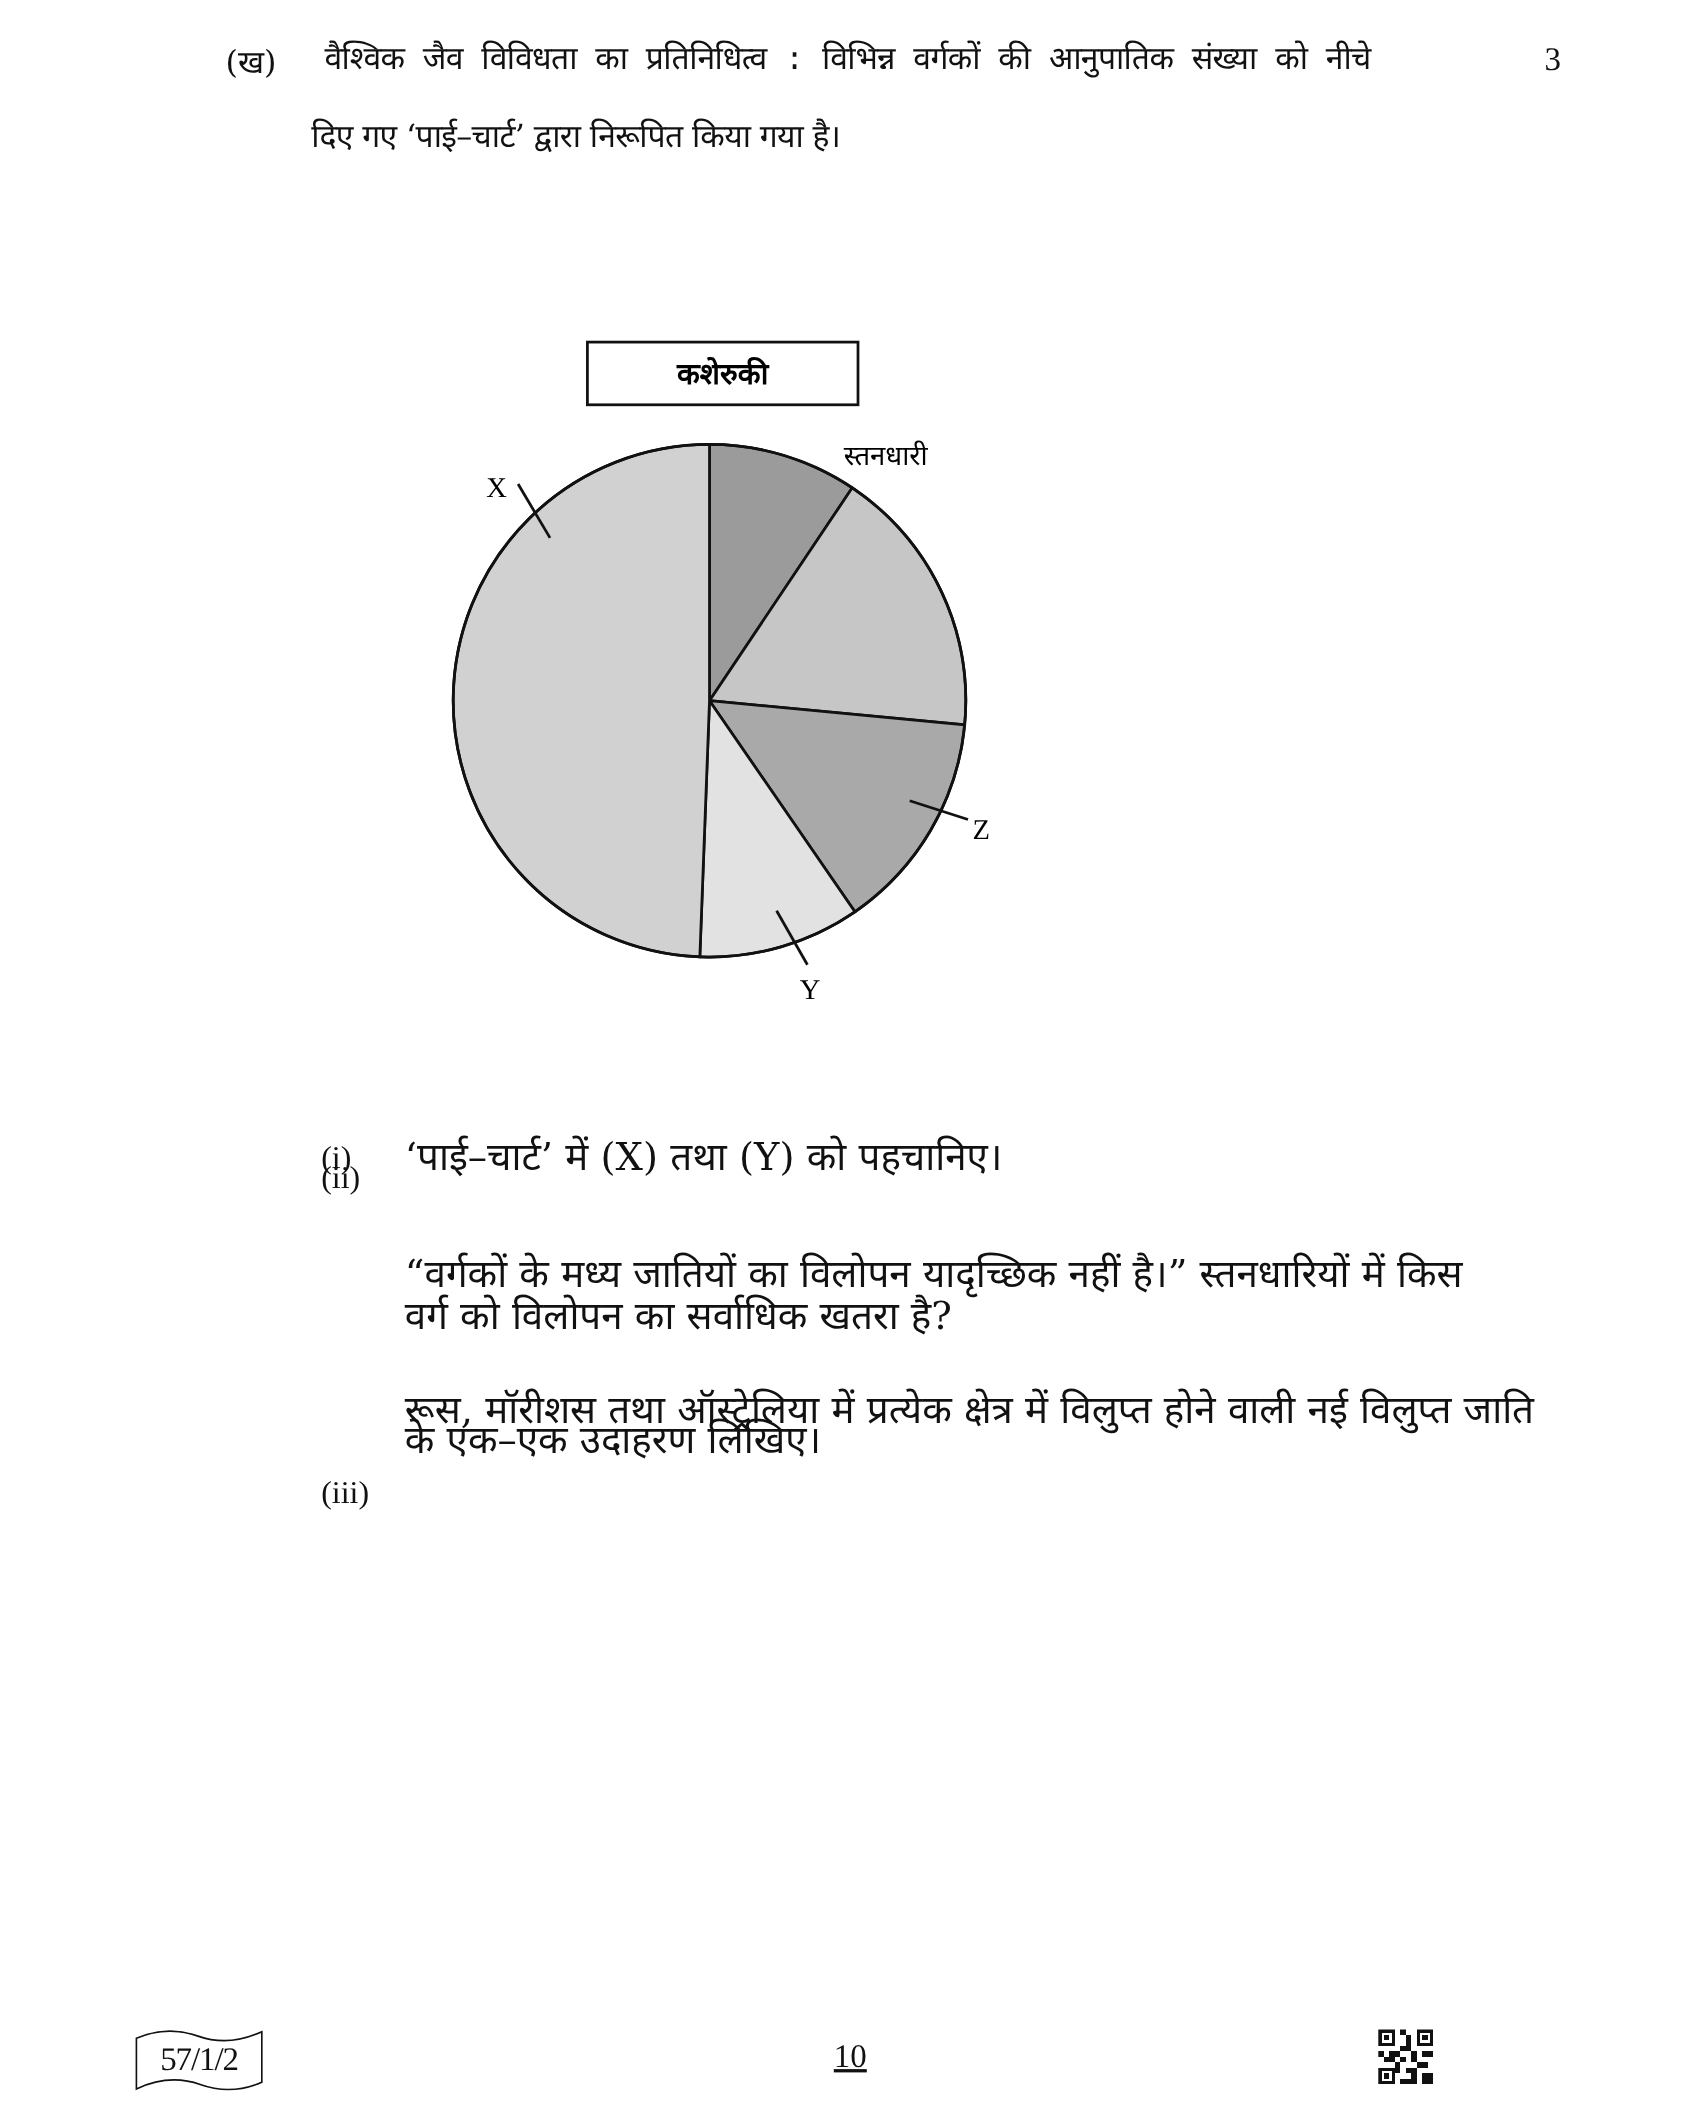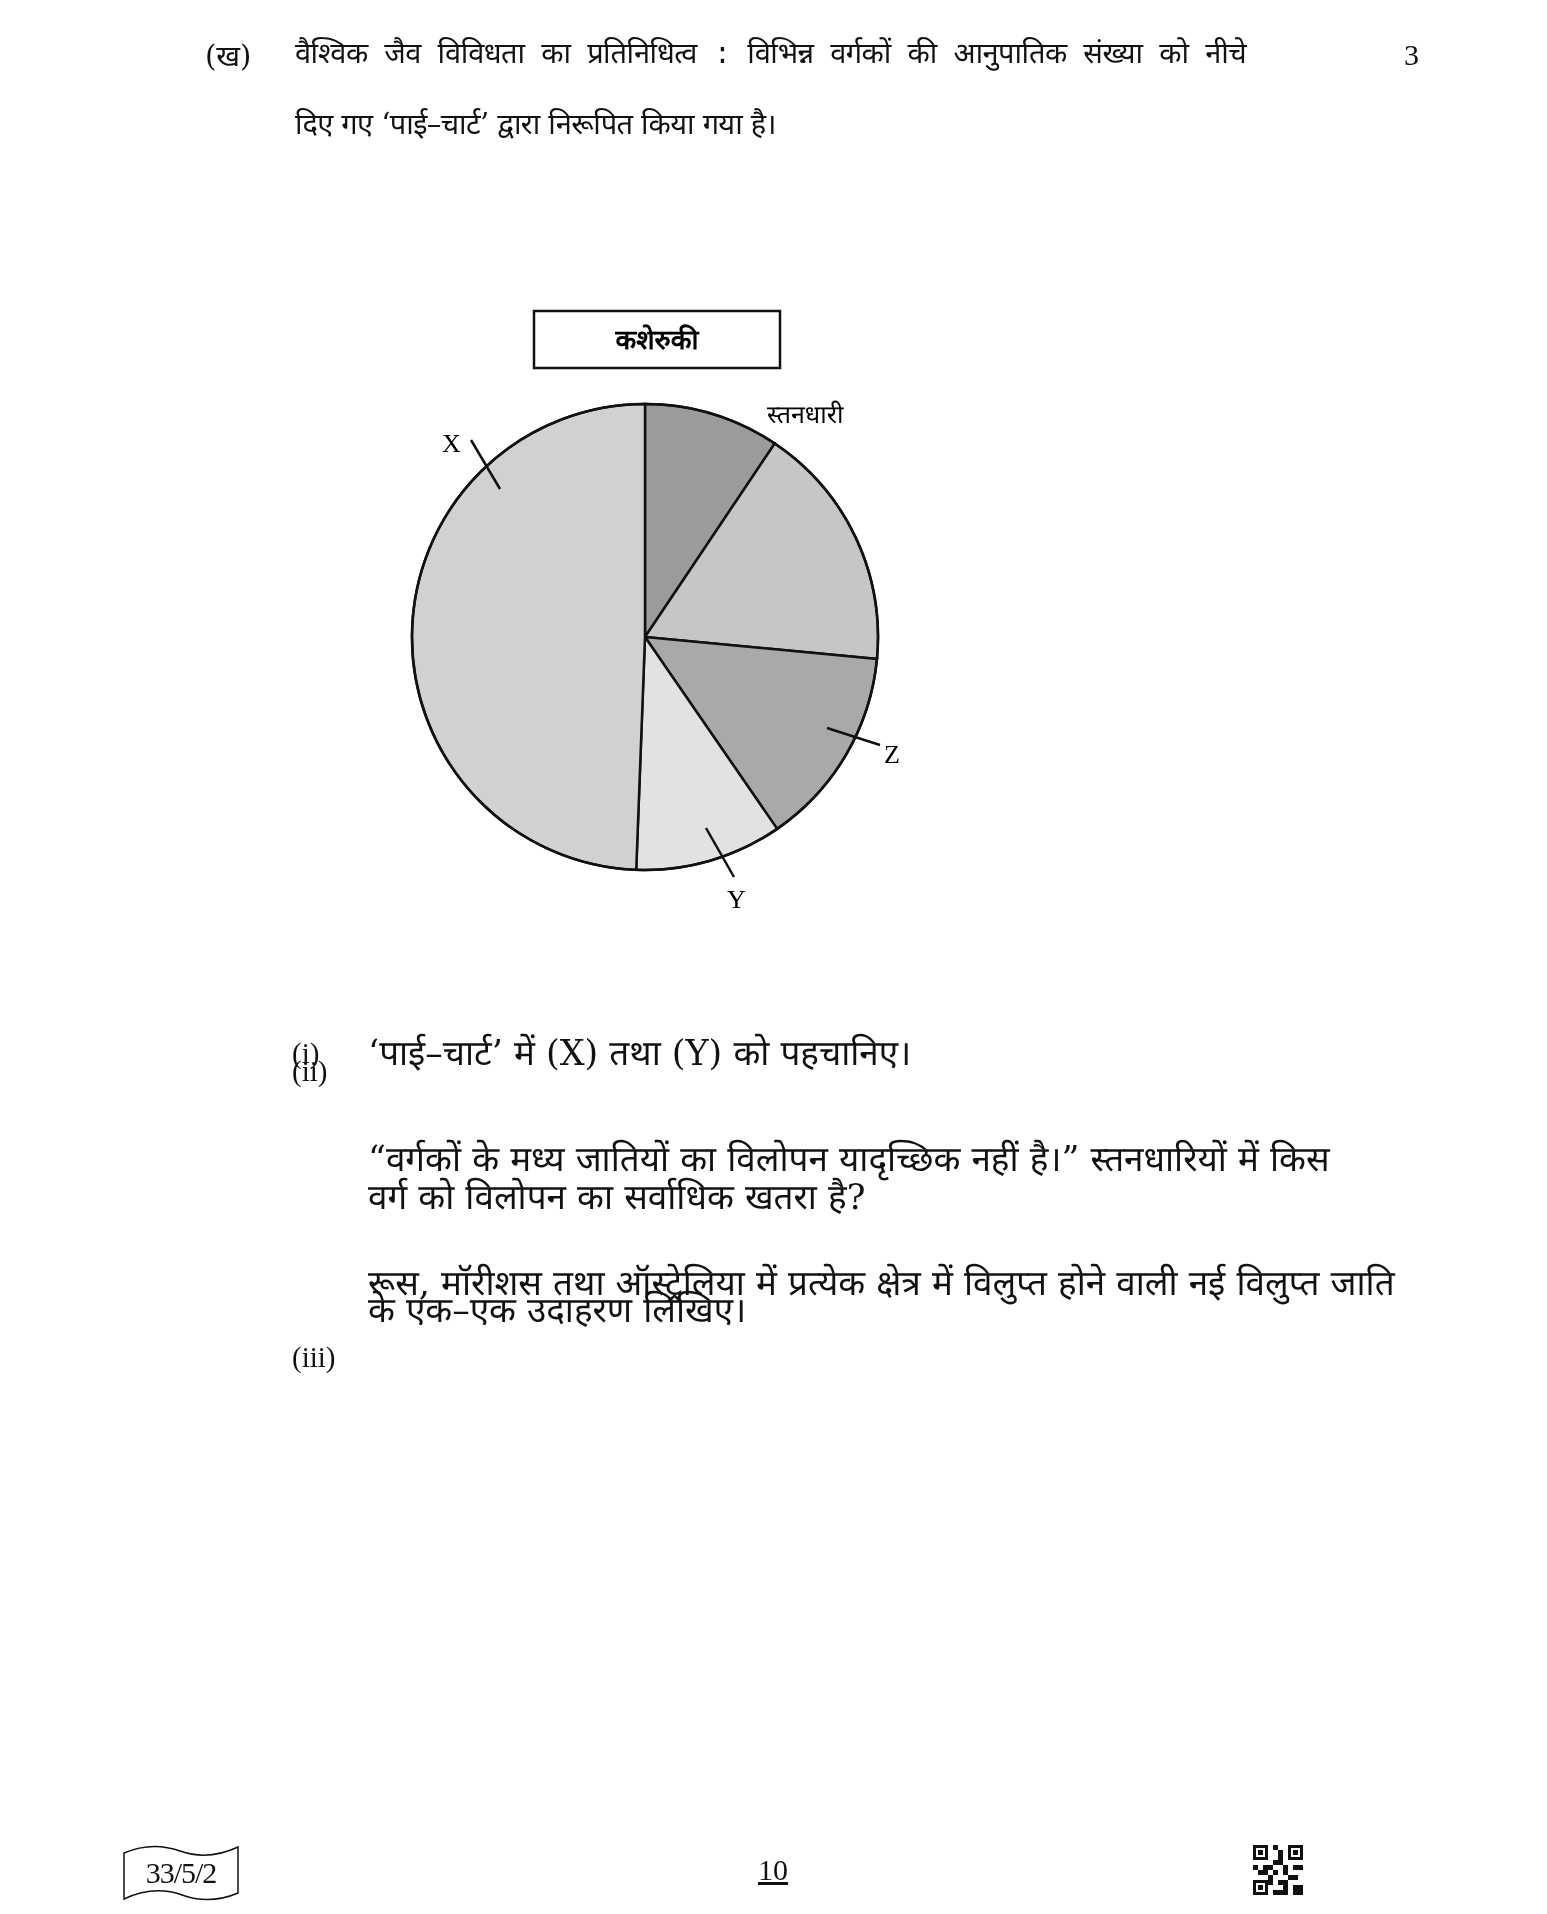--- a/index.html
+++ b/index.html
@@ -3,21 +3,21 @@
 <meta charset="utf-8">
 <style>
   html, body { margin: 0; padding: 0; background: #ffffff; }
   body { width: 1547px; height: 1914px; position: relative; overflow: hidden;
          font-family: "DejaVu Serif", "Liberation Serif", serif; color: #111; }
   .abs { position: absolute; }
   .txt { font-size: 29px; line-height: 36px; white-space: nowrap; }
   .qtxt { font-size: 35px; line-height: 36px; white-space: nowrap; }
   #part-label { left: 205px; top: 38px; }
   #intro-l1 { left: 295px; top: 38px; letter-spacing: -0.6px; font-family: Liberation Mono, monospace; }
-  #intro-l2 { left: 295px; top: 106px; letter-spacing: -0.6px; }
+  #intro-l2 { left: 283px; top: 106px; letter-spacing: -0.6px; }
   #marks { left: 1404px; top: 38px; font-family: "Liberation Serif", serif; font-size: 30px; }
   #chart { left: 400px; top: 300px; width: 560px; height: 640px; }
   .qnum { left: 292px; font-family: "Liberation Serif", serif; font-size: 29px; }
   .qline { left: 368px; }
   #footer-code { left: 122px; top: 1843px; width: 118px; height: 60px; }
   #footer-code span { position: absolute; left: 0; top: 13px; width: 118px; text-align: center;
      font-family: "Liberation Serif", serif; font-size: 30px; letter-spacing: -1px; }
   #page-num { left: 758px; top: 1853px; font-family: "Liberation Serif", serif; font-size: 30px; text-decoration: underline; }
   #qr { left: 1253px; top: 1845px; width: 50px; height: 50px; }
 </style>
@@ -59,21 +59,21 @@
 <div class="abs qline qtxt" style="top:1179px">वर्ग को विलोपन का सर्वाधिक खतरा है?</div>
 
 <div class="abs qnum qtxt" style="top:1339px">(iii)</div>
 <div class="abs qline qtxt" style="top:1265px">रूस, मॉरीशस तथा ऑस्ट्रेलिया में प्रत्येक क्षेत्र में विलुप्त होने वाली नई विलुप्त जाति</div>
 <div class="abs qline qtxt" style="top:1292px">के एक–एक उदाहरण लिखिए।</div>
 
 <div class="abs" id="footer-code">
   <svg width="118" height="60" viewBox="0 0 118 60" xmlns="http://www.w3.org/2000/svg">
     <path d="M2 10 Q30 -2 58 8 T116 4 L116 50 Q88 62 60 52 T2 56 Z" fill="#fff" stroke="#111" stroke-width="1.5"></path>
   </svg>
-  <span>33/5/2</span>
+  <span>57/1/2</span>
 </div>
 <div class="abs" id="page-num">10</div>
 <div class="abs" id="qr">
   <svg width="50" height="50" viewBox="0 0 10 10" shape-rendering="crispEdges" xmlns="http://www.w3.org/2000/svg">
     <rect x="0" y="0" width="3" height="3" fill="#111"></rect>
       <rect x="0.6" y="0.6" width="1.8" height="1.8" fill="#fff"></rect>
       <rect x="1" y="1" width="1" height="1" fill="#111"></rect>
     <rect x="7" y="0" width="3" height="3" fill="#111"></rect>
       <rect x="7.6" y="0.6" width="1.8" height="1.8" fill="#fff"></rect>
       <rect x="8" y="1" width="1" height="1" fill="#111"></rect>

